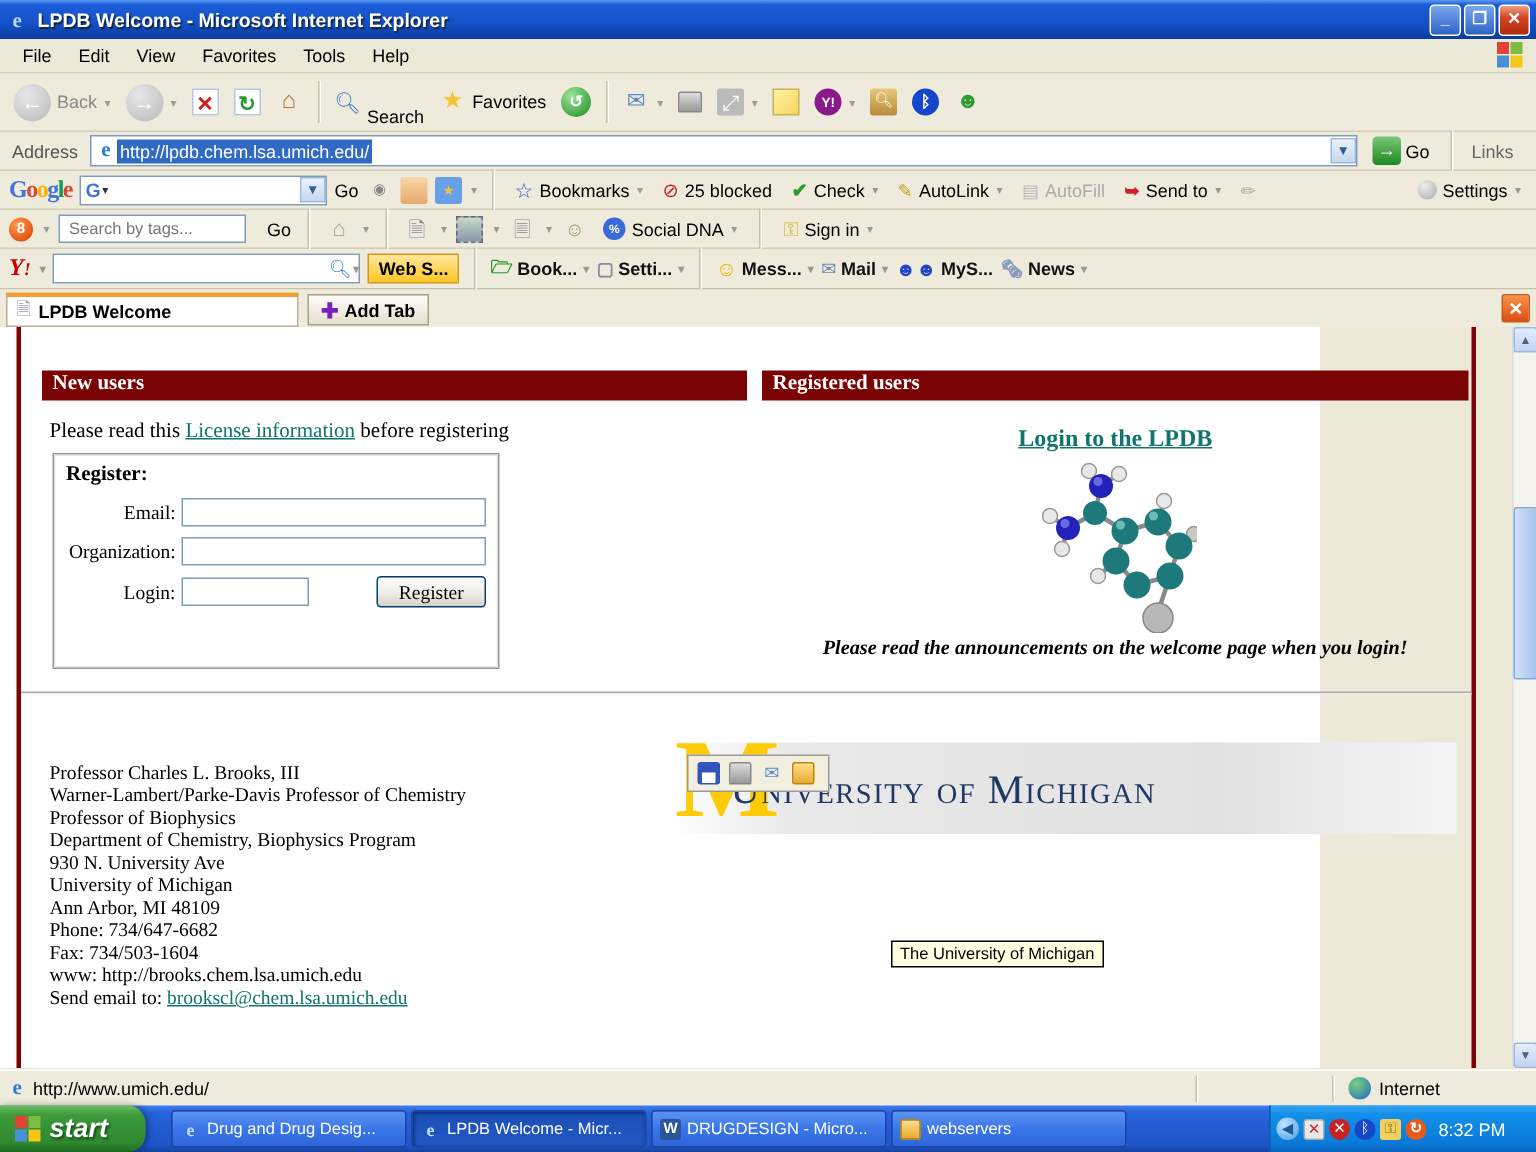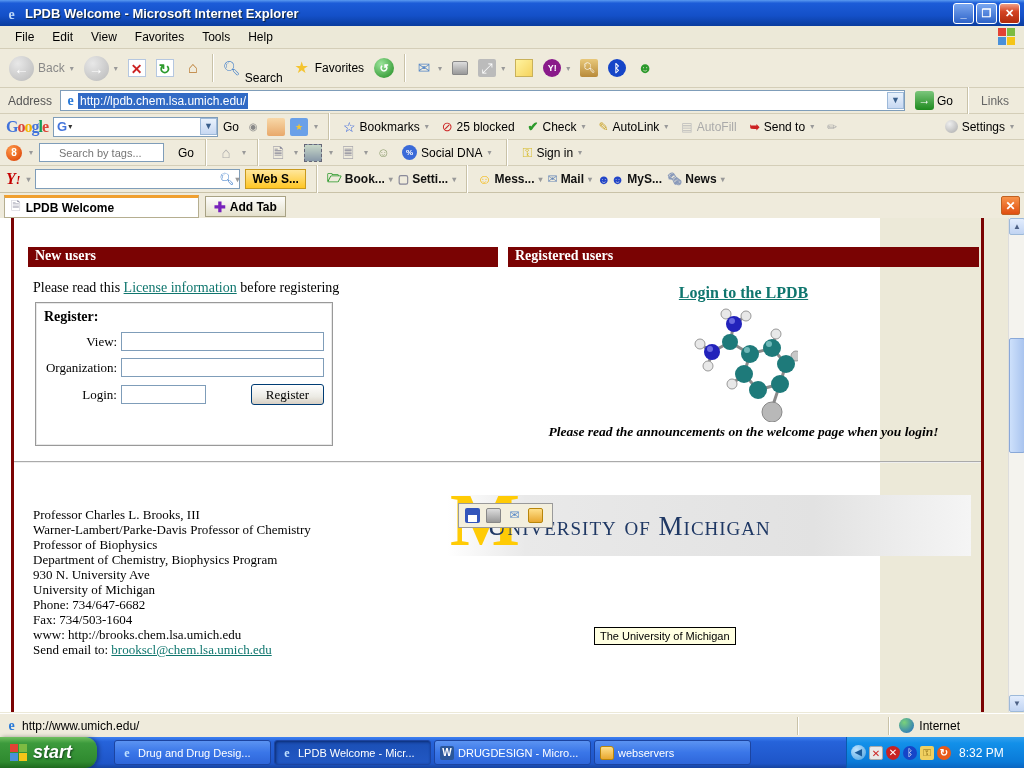--- a/index.html
+++ b/index.html
@@ -54,21 +54,21 @@
   .glogo { font-family:"Liberation Serif", serif; font-size:16px; font-weight:bold; letter-spacing:-1px; }
   .gsearch { width:165px; height:20px; background:#fff; border:1px solid #7F9DB9; display:flex; align-items:center; padding-left:3px; }
   .gG { color:#4273DB; font-weight:bold; font-size:13px; }
   .chip { display:flex; align-items:center; gap:4px; padding:1px 4px; }
   .muted { color:#AAA; }
   .right-push { margin-left:auto; }
 
   
   .tagbar { position:absolute; left:0; top:140px; width:1024px; height:26px; background:#EFEBDC;
     border-bottom:1px solid #D4CEB8; display:flex; align-items:center; font-size:12px; padding:0 6px; gap:6px; }
-  .tag-input { width:125px; height:19px; border:1px solid #7F9DB9; font-size:11px; padding-left:19px; font-family:"Liberation Sans",sans-serif; }
+  .tag-input { width:125px; height:19px; border:1px solid #7F9DB9; font-size:11px; padding-left:6px; font-family:"Liberation Sans",sans-serif; }
   .ball { width:16px; height:16px; border-radius:50%; background:radial-gradient(circle at 35% 30%,#FF9A4A,#D83A00); color:#fff; font-size:10px; font-weight:bold; text-align:center; line-height:16px; }
 
   
   .ybar { position:absolute; left:0; top:166px; width:1024px; height:27px; background:#EFEBDC;
     border-bottom:1px solid #C9C2A8; display:flex; align-items:center; font-size:12px; padding:0 6px; gap:5px; font-weight:bold; }
   .ylogo { color:#C40000; font-family:"Liberation Serif",serif; font-size:16px; font-weight:bold; font-style:italic; }
   .ysearch { width:205px; height:20px; background:#fff; border:1px solid #7F9DB9; display:flex; align-items:center; }
   .ybtn-orange { background:linear-gradient(180deg,#FFE79C,#FFC624); border:1px solid #C99A1E; padding:2px 6px; color:#000; }
   .ychip { display:flex; align-items:center; gap:3px; color:#111; }
 
@@ -408,21 +408,21 @@
     <div class="page-border-r"></div>
 
     <div class="hdrbar hdr-new">New users</div>
     <div class="hdrbar hdr-reg">Registered users</div>
 
     <div class="license-line"><span>Please read this </span><a class="bluelink" href="#">License information</a><span> before registering</span></div>
 
     <div class="regbox">
       <div class="legend">Register:</div>
       <div class="frm-row">
-        <span class="frm-label">View:</span>
+        <span class="frm-label">Email:</span>
         <input class="frm-input" style="">
       </div>
       <div class="frm-row">
         <span class="frm-label">Organization:</span>
         <input class="frm-input" style="">
       </div>
       <div class="frm-row">
         <span class="frm-label">Login:</span>
         <input class="frm-input small" style="">
         <button class="xp-btn">Register</button>
@@ -482,20 +482,21 @@
 
     <div class="rule"></div>
 
     <div class="contact">
       <div>Professor Charles L. Brooks, III</div>
       <div>Warner-Lambert/Parke-Davis Professor of Chemistry</div>
       <div>Professor of Biophysics</div>
       <div>Department of Chemistry, Biophysics Program</div>
       <div>930 N. University Ave</div>
       <div>University of Michigan</div>
+      <div>Ann Arbor, MI 48109</div>
       <div>Phone: 734/647-6682</div>
       <div>Fax: 734/503-1604</div>
       <div>www: http://brooks.chem.lsa.umich.edu</div>
       <div><span>Send email to: </span><a class="bluelink" href="#">brookscl@chem.lsa.umich.edu</a></div>
     </div>
 
     <div class="umbanner">
       <span class="um-m">M</span>
       <span class="um-text">University of Michigan</span>
       <span class="imgtoolbar">

